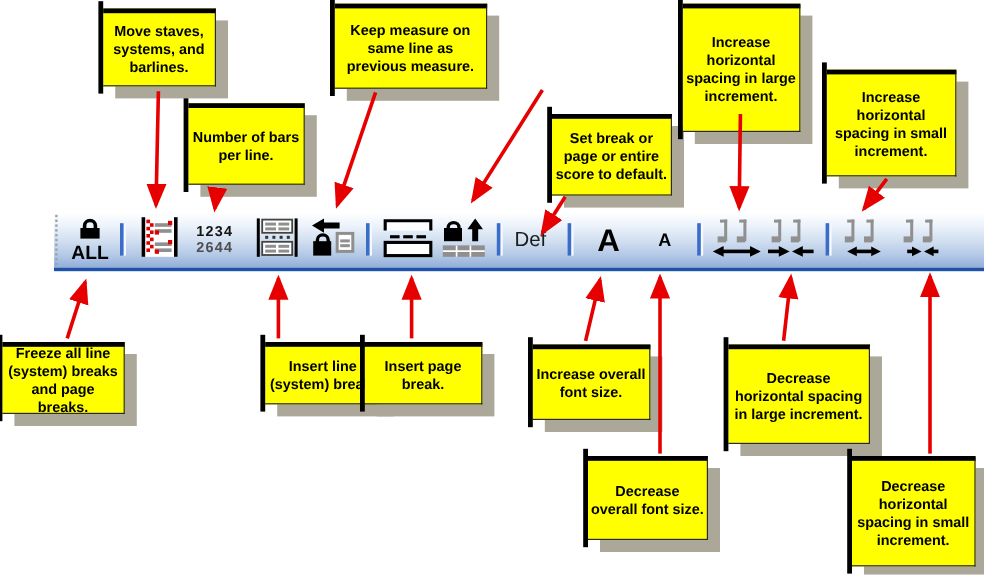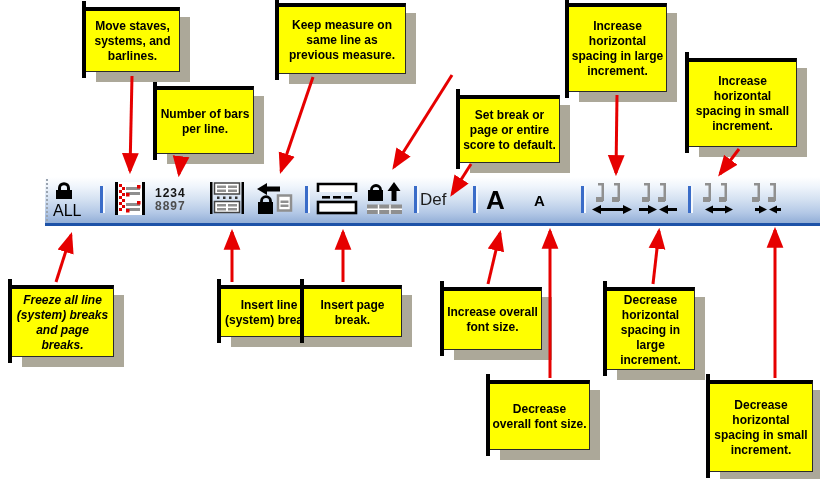--- a/index.html
+++ b/index.html
@@ -6,24 +6,24 @@
   .stage{position:relative;width:820px;height:479px;background:#ffffff;overflow:hidden;
          font-family:"Liberation Sans",sans-serif;}
 
   
   .toolbar{position:absolute;left:45px;top:177px;width:775px;height:46px;
     background:linear-gradient(180deg,#ffffff 0%,#eef4fb 22%,#d3e0f1 50%,#b3c8e6 78%,#98b3da 96%,#94afd6 100%);
     border-bottom:3px solid #1d52a8;}
   .toolbar::before{content:"";position:absolute;left:1px;top:2px;bottom:2px;width:0;
     border-left:2px dotted #9aa4b0;}
   .tbtn{position:absolute;top:3px;height:40px;display:flex;flex-direction:column;
-    align-items:flex-start;justify-content:center;cursor:default;}
+    align-items:center;justify-content:center;cursor:default;}
   .tsep{position:absolute;top:9px;width:3px;height:27px;background:#3a6cc8;
     box-shadow:2px 0 0 #f5f9fd;}
-  .lockAllTxt{font-weight:normal;font-size:16px;line-height:15px;color:#000;letter-spacing:0;}
+  .lockAllTxt{font-weight:bold;font-size:16px;line-height:15px;color:#000;letter-spacing:0;}
   .barsTxt{font-weight:bold;font-size:12px;line-height:13px;letter-spacing:1px;text-align:center;}
   .barsTxt .r1{color:#141414;display:block;}
   .barsTxt .r2{color:#4e4e4e;display:block;}
   .defTxt{font-size:17px;color:#1d1d1d;}
   .bigA{font-weight:bold;font-size:26px;color:#000;line-height:26px;}
   .smallA{font-weight:bold;font-size:15px;color:#000;line-height:15px;}
 
   
   .note{position:absolute;z-index:2;}
   .note-shadow{position:absolute;left:10px;top:10px;width:100%;height:100%;background:#aca899;}
@@ -83,21 +83,21 @@
               <rect x="15" y="12" width="3.5" height="3.5"></rect>
             <rect x="26" y="20" width="3.5" height="3.5"></rect>
               <rect x="15" y="28" width="3.5" height="3.5"></rect>
           </g>
         </svg>
       </span>
     </div>
 
     <div class="tbtn barsTxt" style="left:110px;width:48px;">
       <span class="r1">1234</span>
-      <span class="r2">8897</span>
+      <span class="r2">2644</span>
     </div>
 
     <div class="tbtn" style="left:164px;width:44px;">
       <span>
         <svg width="36" height="34" viewBox="0 0 36 34">
           <rect x="1" y="1" width="2.5" height="32" fill="#000"></rect>
           <rect x="32.5" y="1" width="2.5" height="32" fill="#000"></rect>
           <rect x="5.5" y="2" width="25" height="11" fill="#fff" stroke="#444" stroke-width="1.5"></rect>
           <g fill="#8f8f8f">
             <rect x="8" y="4.5" width="9" height="2.5"></rect>
@@ -274,33 +274,33 @@
     <div class="note-body">
         <span>Keep measure on same line as previous measure.</span>
       </div>
   </div>
   <div class="note" style="left:460px;top:95px;width:100px;height:68px;">
     <div class="note-shadow"></div>
     <div class="note-body">
         <span>Set break or page or entire score to default.</span>
       </div>
   </div>
-  <div class="note" style="left:569px;top:3px;width:98px;height:89px;">
+  <div class="note" style="left:569px;top:3px;width:98px;height:107px;">
     <div class="note-shadow"></div>
     <div class="note-body">
         <span>Increase horizontal spacing in large increment.</span>
       </div>
   </div>
   <div class="note" style="left:689px;top:58px;width:108px;height:89px;">
     <div class="note-shadow"></div>
     <div class="note-body">
         <span>Increase horizontal spacing in small increment.</span>
       </div>
   </div>
-  <div class="note" style="left:12px;top:285px;width:102px;height:72px;font-style:italic;">
+  <div class="note" style="left:2px;top:285px;width:102px;height:60px;">
     <div class="note-shadow"></div>
     <div class="note-body">
         <span>Freeze all line (system) breaks and page breaks.</span>
       </div>
   </div>
   <div class="note" style="left:200px;top:285px;width:97px;height:52px;margin-left:21px;">
     <div class="note-shadow"></div>
     <div class="note-body">
         <span>Insert line (system) break.</span>
       </div>
@@ -316,21 +316,21 @@
     <div class="note-body">
         <span>Increase overall font size.</span>
       </div>
   </div>
   <div class="note" style="left:490px;top:380px;width:100px;height:70px;">
     <div class="note-shadow"></div>
     <div class="note-body">
         <span>Decrease overall font size.</span>
       </div>
   </div>
-  <div class="note" style="left:607px;top:287px;width:88px;height:83px;">
+  <div class="note" style="left:607px;top:287px;width:118px;height:83px;">
     <div class="note-shadow"></div>
     <div class="note-body">
         <span>Decrease horizontal spacing in large increment.</span>
       </div>
   </div>
   <div class="note" style="left:710px;top:380px;width:103px;height:92px;">
     <div class="note-shadow"></div>
     <div class="note-body">
         <span>Decrease horizontal spacing in small increment.</span>
       </div>

